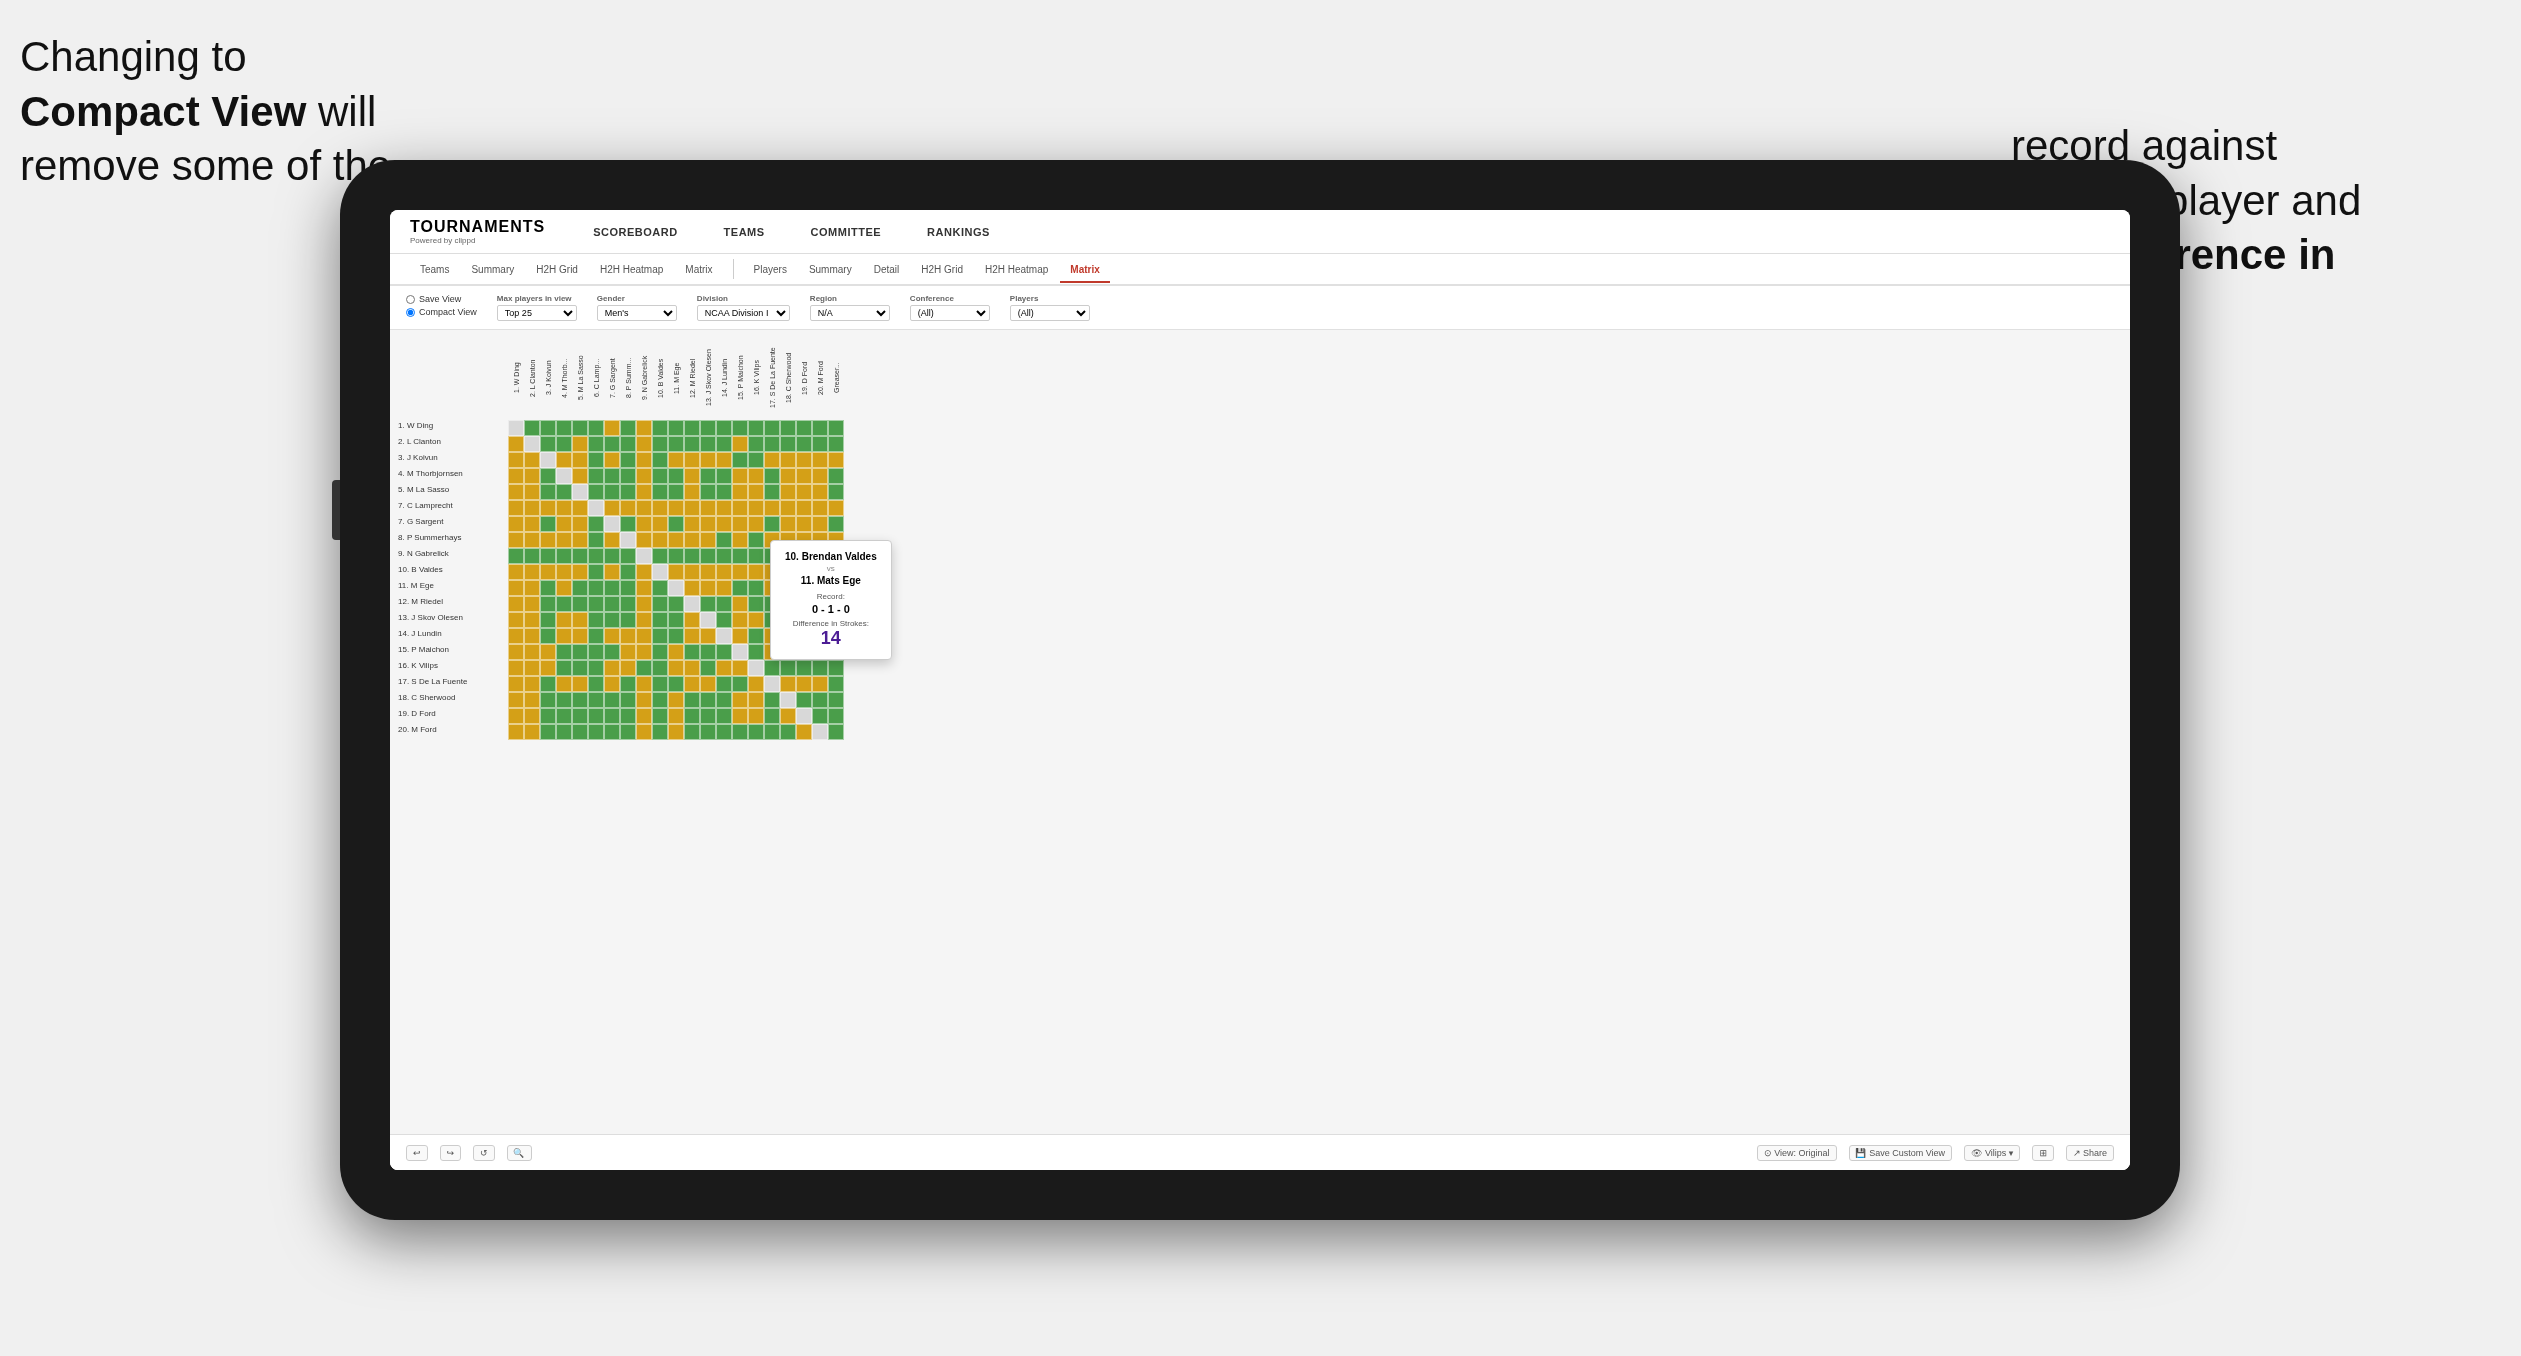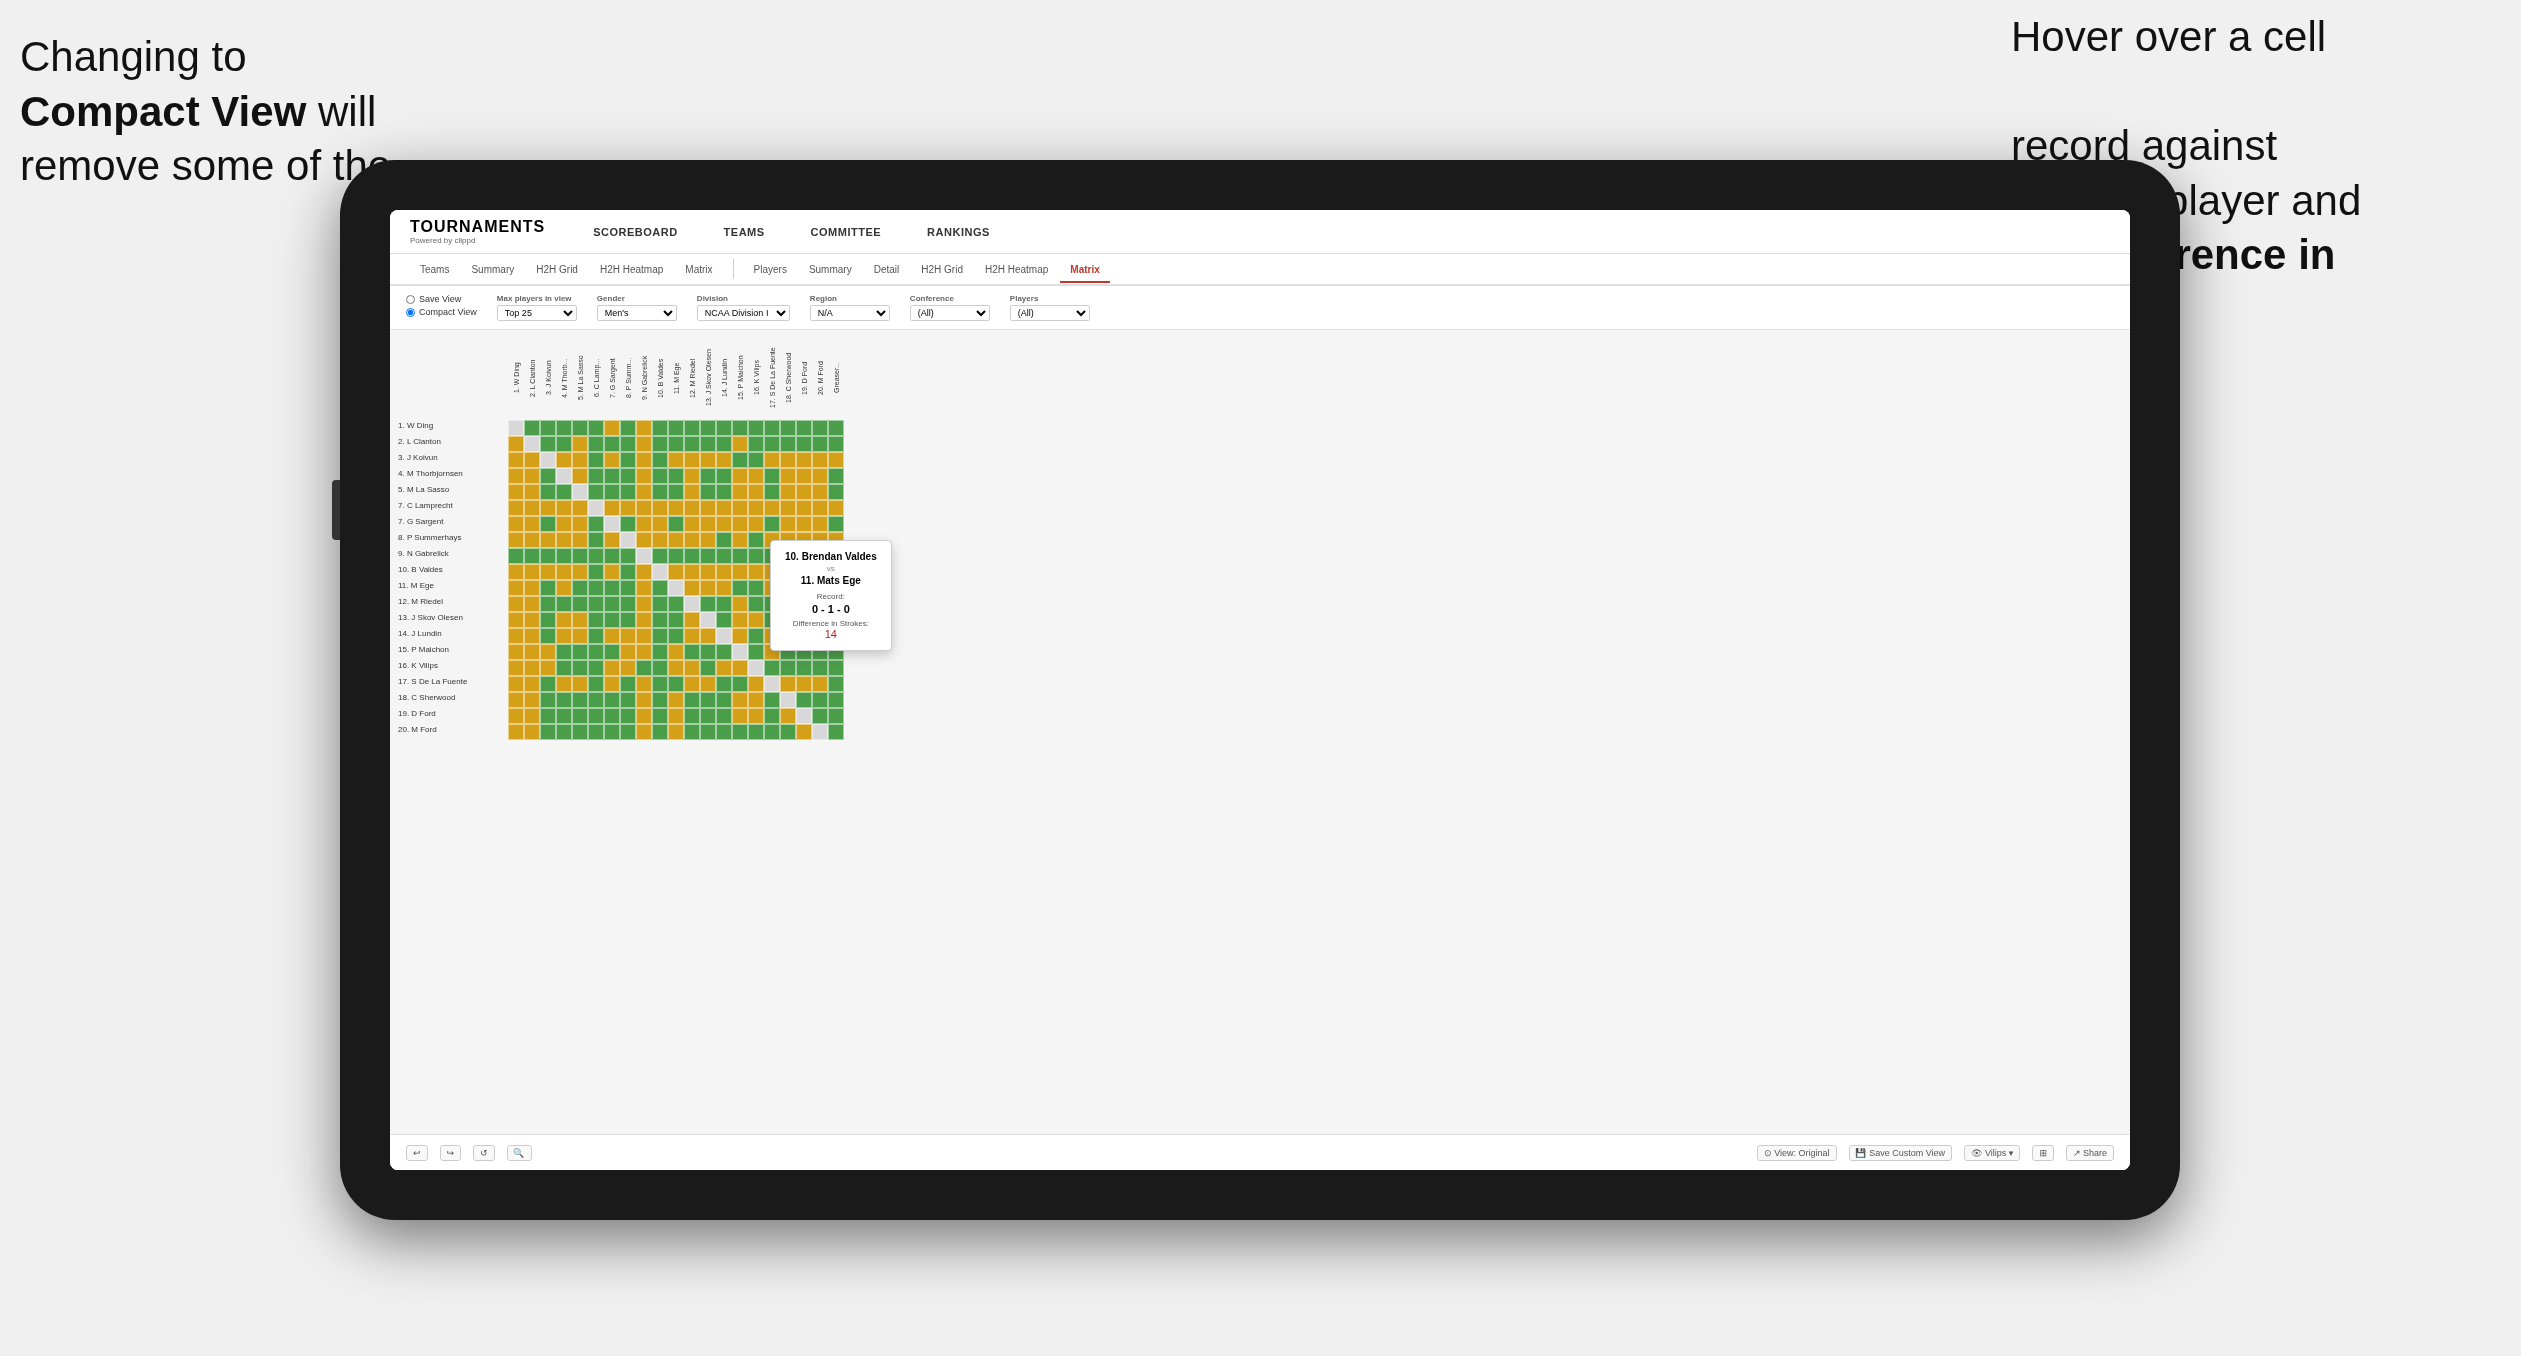--- a/index.html
+++ b/index.html
@@ -313,23 +313,23 @@
       font-weight: 700;
       color: #000;
       margin: 2px 0;
     }
     .tooltip-popup .diff-label {
       font-size: 8px;
       color: #555;
       margin-top: 4px;
     }
     .tooltip-popup .diff-value {
-      font-size: 11px;
-      font-weight: 400;
-      color: #b91c1c;
+      font-size: 18px;
+      font-weight: 700;
+      color: #4c1d95;
     }
 
     
     .bottom-toolbar {
       background: #fff;
       border-top: 1px solid #ddd;
       padding: 6px 16px;
       display: flex;
       align-items: center;
       gap: 12px;
@@ -353,21 +353,21 @@
 </head>
 <body>
 
 <div class="annotation-left">
   <span>Changing to</span><br>
   <strong>Compact View</strong><span> will</span><br>
   <span>remove some of the</span><br>
 </div>
 
 <div class="annotation-right">
-  <span>Hover over a cell</span><br>
+  <br>
   <br>
   <span>record against</span><br>
   <span>another player and</span><br>
   <span>the </span><strong>Difference in</strong><br>
   <strong>Strokes</strong>
 </div>
 
 <svg class="arrows-overlay">
 
   <line x1="470" y1="310" x2="690" y2="500" stroke="#e0144c" stroke-width="3" marker-end="url(#arrowhead)"></line>

